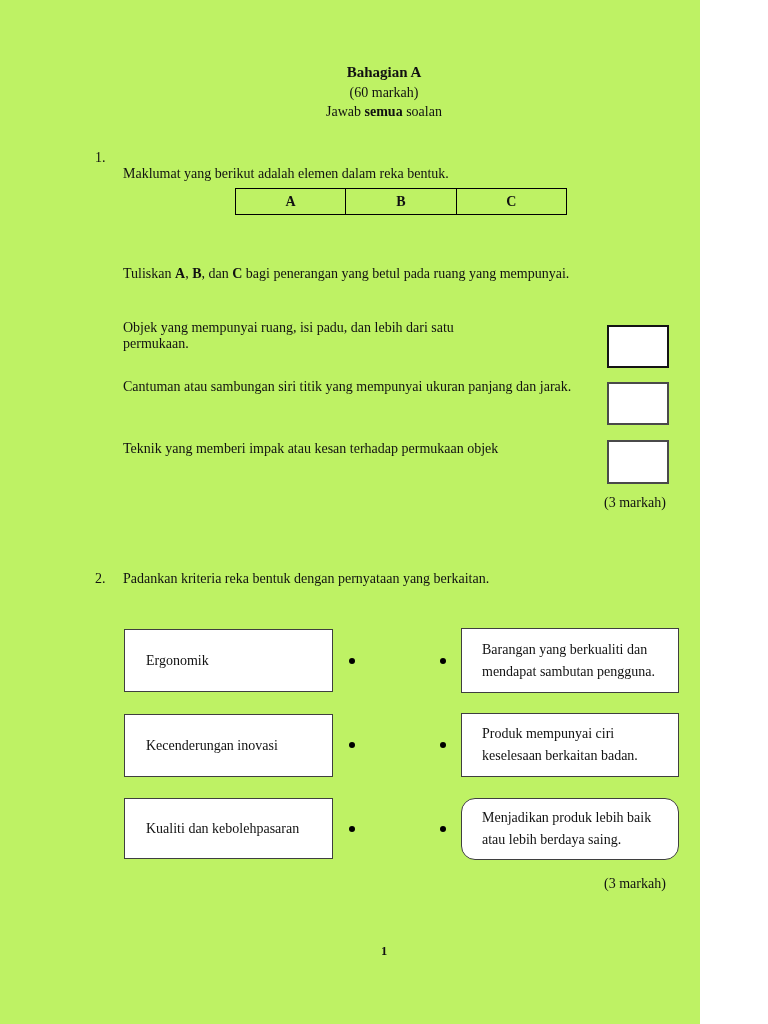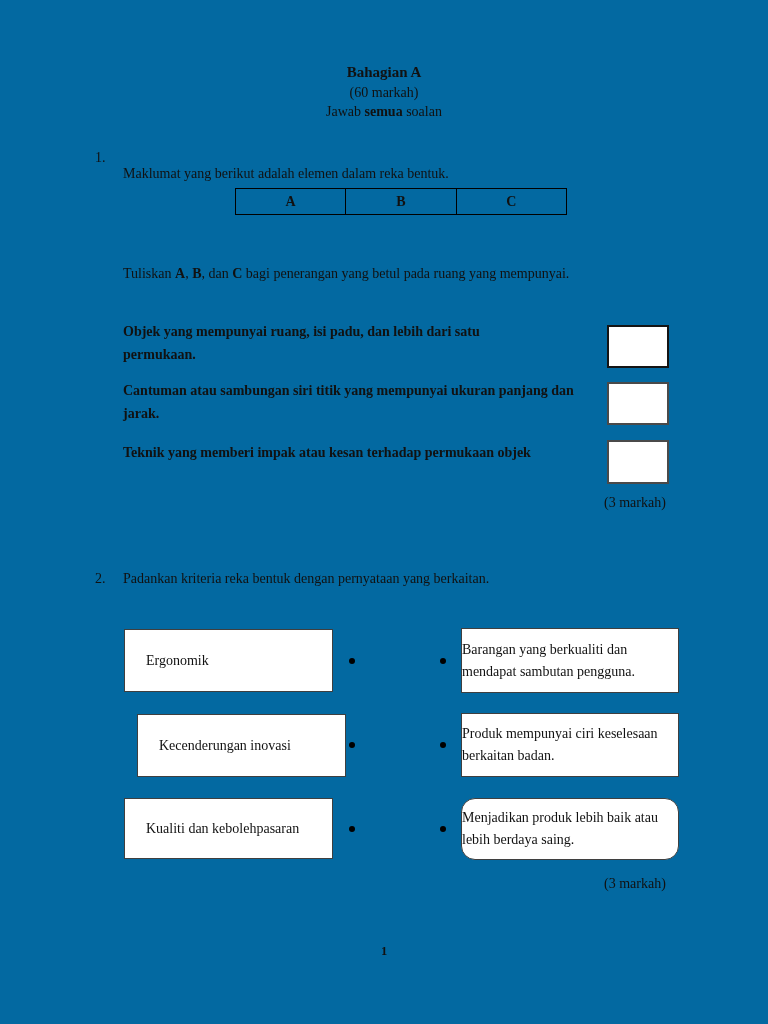--- a/index.html
+++ b/index.html
@@ -1,20 +1,20 @@
 <!DOCTYPE html>
 <html><head>
 <meta charset="utf-8">
 <style>
   html, body { margin: 0; padding: 0; background: #ffffff; }
   #page {
     position: relative;
-    width: 768px;
+    width: 700px;
     height: 1024px;
-    background: #0369a1;
+    background: #bef264;
     font-family: "Liberation Serif", "DejaVu Serif", serif;
     color: #111111;
     font-size: 14px;
     overflow: hidden;
   }
   .abs { position: absolute; }
   .center { left: 0; width: 768px; text-align: center; }
   .bold { font-weight: bold; }
 
   
@@ -33,43 +33,43 @@
   }
   table.elements td {
     border: 1.6px solid #000000;
     text-align: center; vertical-align: middle;
     font-size: 14px; padding: 0;
   }
   table.elements tr.hdr td { height: 25px; font-weight: bold; }
   table.elements tr.val td { height: 27px; }
 
   
-  .stmt { left: 123px; line-height: 23px; font-weight: bold; }
+  .stmt { left: 123px; line-height: 16px; }
   .stmt1 { top: 320px; width: 378px; }
   .stmt2 { top: 379px; width: 452px; }
   .stmt3 { top: 441px; width: 482px; }
   .ansbox { background: #ffffff; width: 58px; height: 39px; }
   .ansbox1 { left: 607px; top: 325px; border: 2px solid #141414; }
   .ansbox2 { left: 607px; top: 382px; border: 2px solid #4a4a4a; }
   .ansbox3 { left: 607px; top: 440px; border: 2px solid #4a4a4a; height: 40px; }
   .marks1 { left: 604px; top: 495px; }
   .marks2 { left: 604px; top: 876px; }
 
   
   .mbox {
     position: absolute;
     border: 1.6px solid #3f3f3f;
     background: #ffffff;
     display: flex; align-items: center;
     box-sizing: border-box;
   }
   .mbox-left  { left: 124px; width: 209px; padding-left: 21px; }
-  .mbox-right { left: 461px; width: 218px; padding-left: 0; padding-right: 6px; line-height: 22px; }
+  .mbox-right { left: 461px; width: 218px; padding-left: 20px; padding-right: 6px; line-height: 22px; }
   .ml1 { top: 629px; height: 63px; }
-  .ml2 { top: 714px; height: 63px; margin-left: 13px; }
+  .ml2 { top: 714px; height: 63px; }
   .ml3 { top: 798px; height: 61px; }
   .mr1 { top: 628px; height: 65px; }
   .mr2 { top: 713px; height: 64px; }
   .mr3 { top: 798px; height: 62px; border-radius: 14px; }
 
   .dot {
     position: absolute;
     width: 6px; height: 6px; border-radius: 50%;
     background: #000000;
   }

